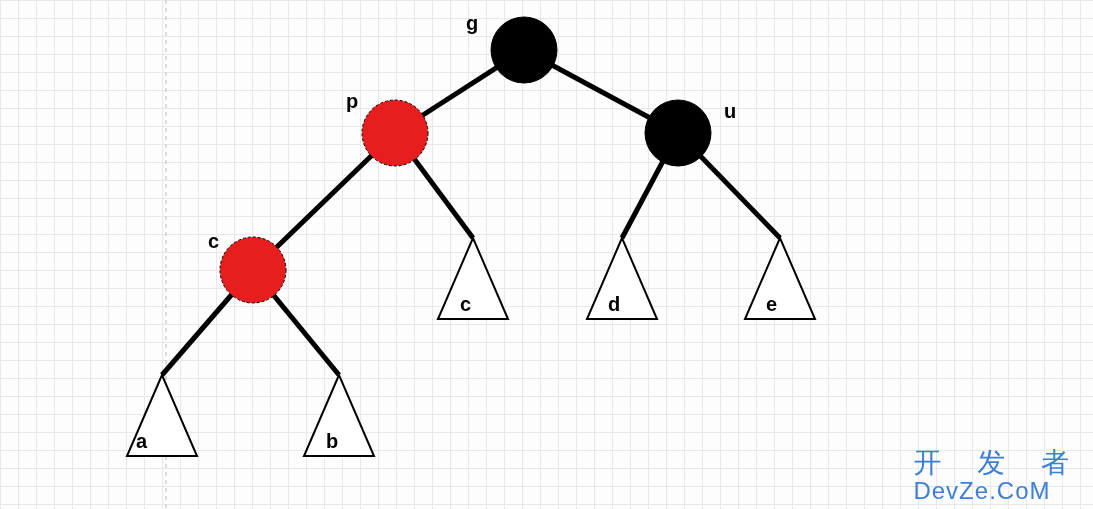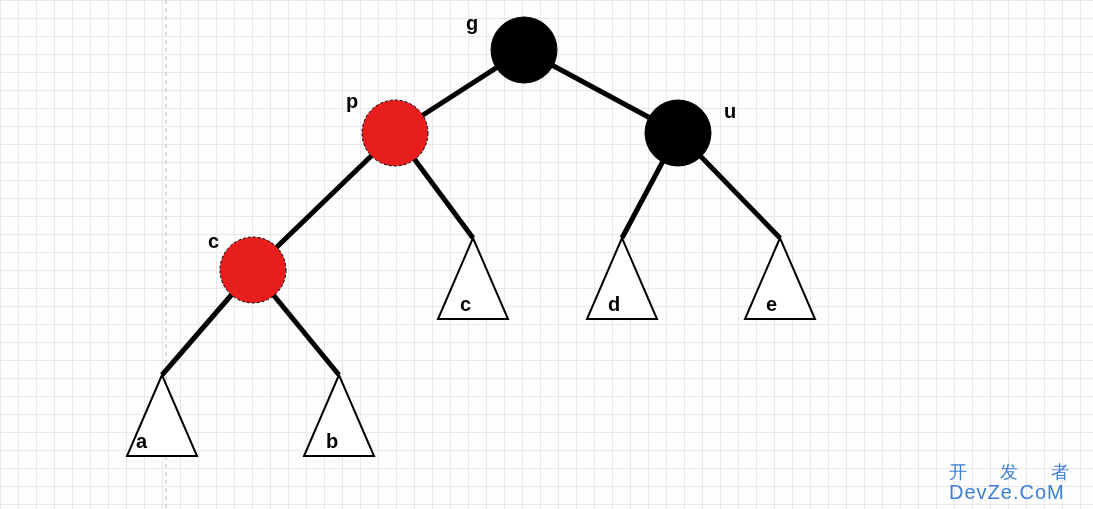--- a/index.html
+++ b/index.html
@@ -67,25 +67,25 @@
     position: absolute;
     right: 10px;
     bottom: 6px;
     text-align: left;
     font-family: "Microsoft YaHei", sans-serif;
     color: #3d7ed6;
     line-height: 1.05;
     pointer-events: none;
   }
   .watermark .wm-line1 {
-    font-size: 18px;
+    font-size: 28px;
     letter-spacing: 14px;
   }
   .watermark .wm-line2 {
-    font-size: 20px;
+    font-size: 24px;
     letter-spacing: 1px;
   }
 </style>
 </head>
 <body>
 
 <div class="canvas">
 
 <svg viewBox="0 0 1093 509">
 

